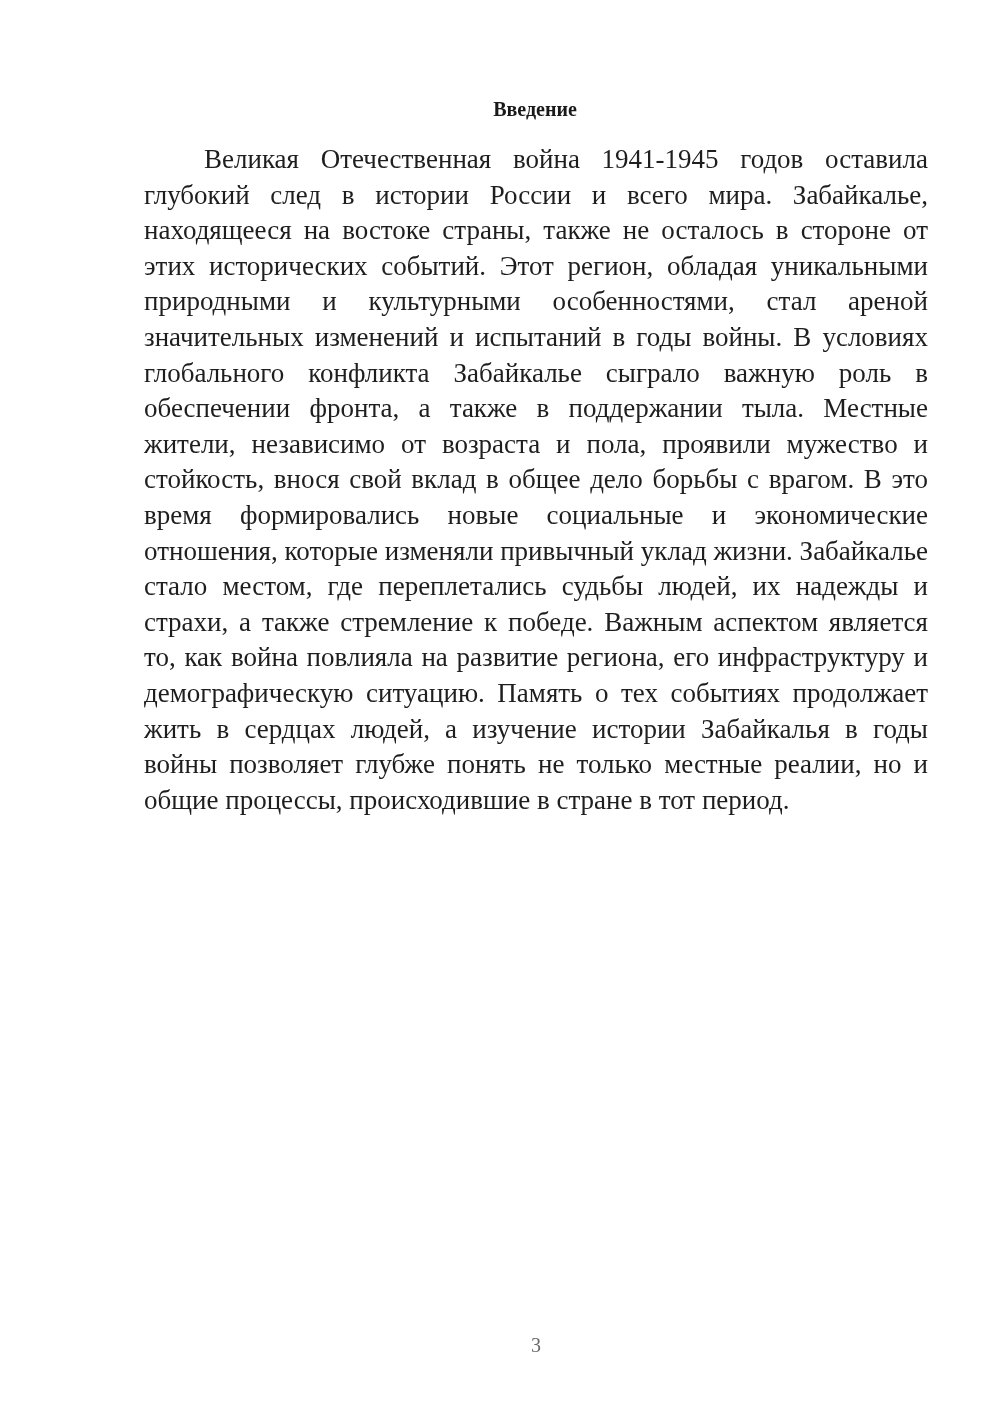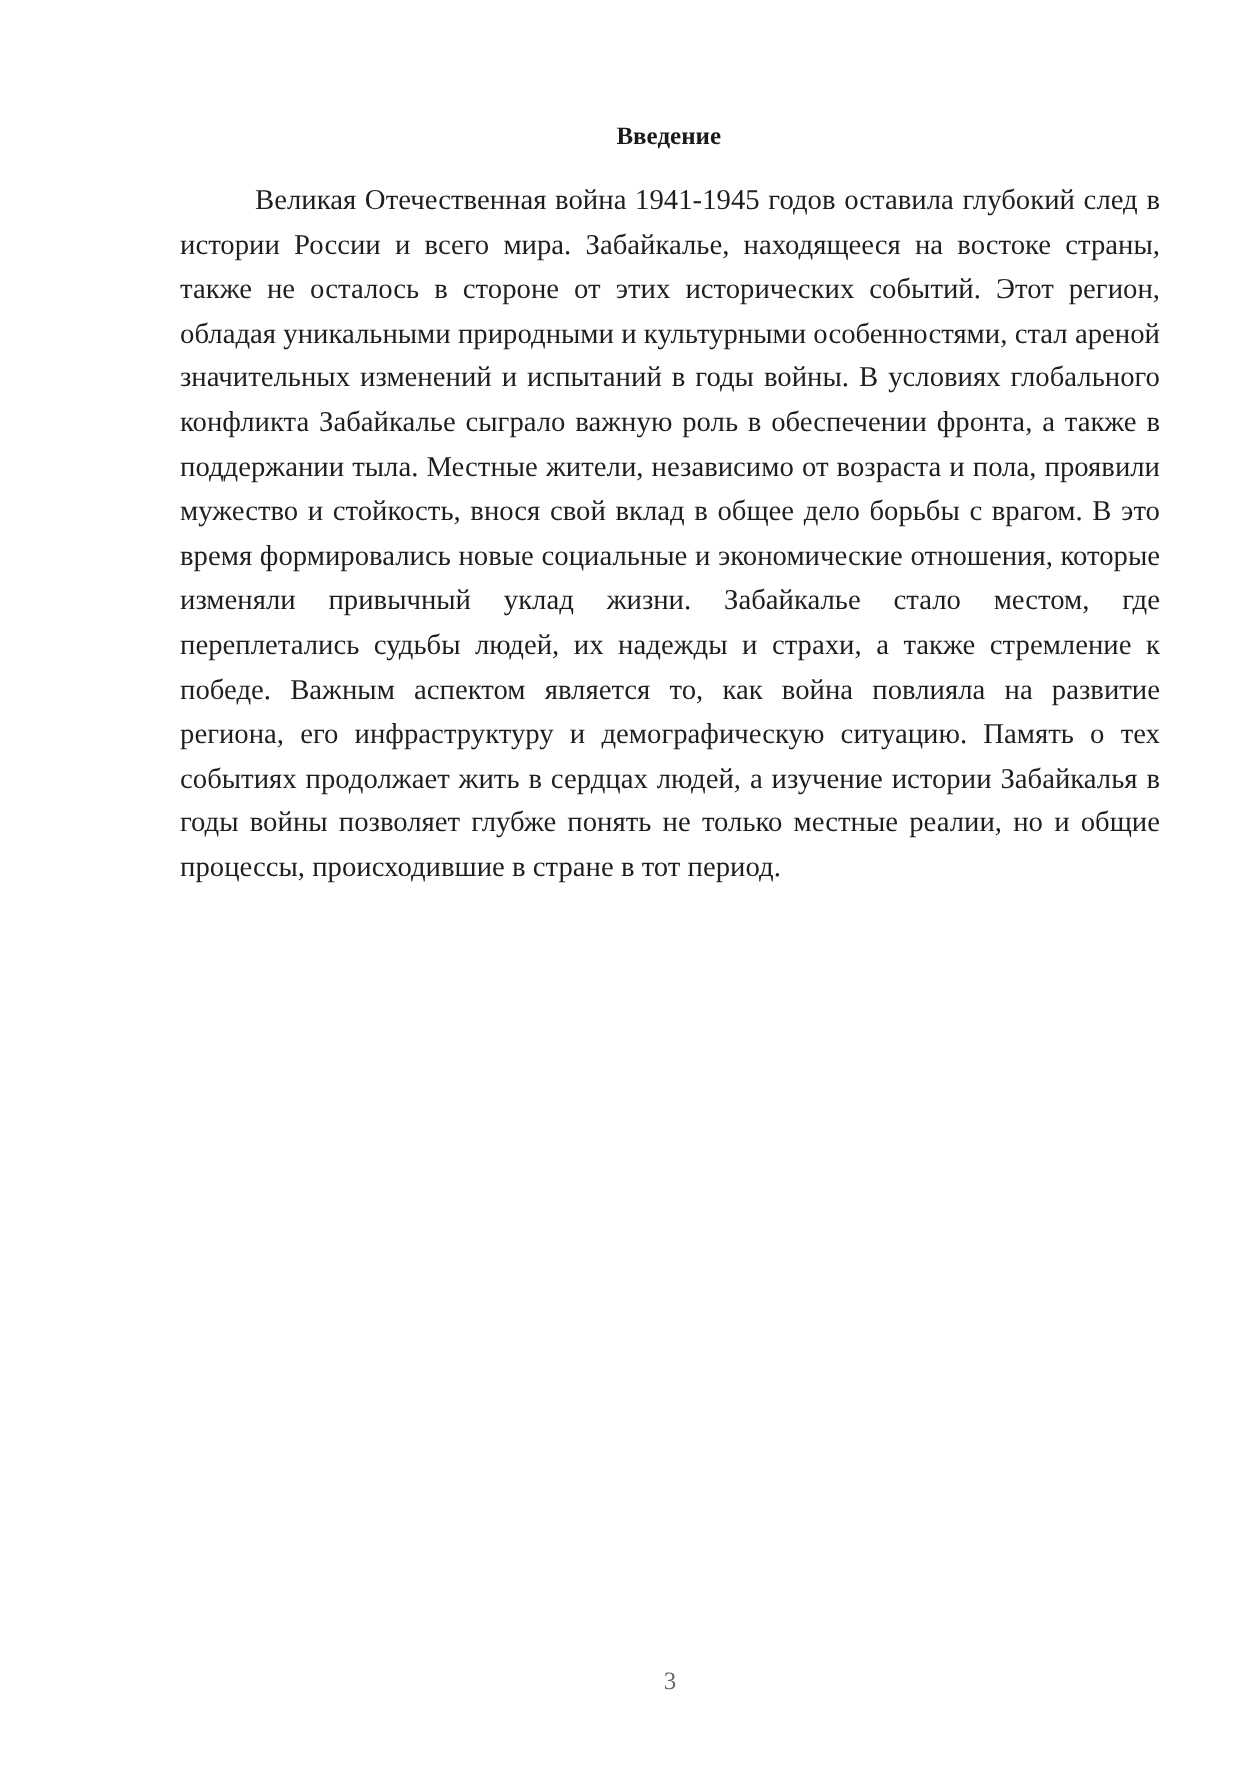--- a/index.html
+++ b/index.html
@@ -4,21 +4,21 @@
   <style>
     html, body { margin: 0; padding: 0; background: #ffffff; }
     body { width: 1000px; height: 1414px; position: relative; overflow: hidden; }
     .page { position: absolute; left: 0; top: 0; width: 1000px; height: 1414px; background: #fff; }
     .heading {
       position: absolute; left: 0; width: 1070px; top: 98px; text-align: center;
       font-family: "Liberation Serif", serif; font-weight: bold; font-size: 20px; color: #1a1a1a;
     }
     .body-text {
       position: absolute; left: 144px; top: 142px; width: 784px;
-      font-family: "Liberation Serif", serif; font-size: 23px; line-height: 35.6px;
+      font-family: "Liberation Serif", serif; font-size: 27px; line-height: 35.6px;
       color: #1e1e1e; text-align: justify; text-indent: 60px; margin: 0;
     }
     .page-number {
       position: absolute; left: 0; width: 1072px; top: 1334px; text-align: center;
       font-family: "Liberation Serif", serif; font-size: 20px; color: #6a6a6a;
     }
   </style>
 </head>
 <body>
 

